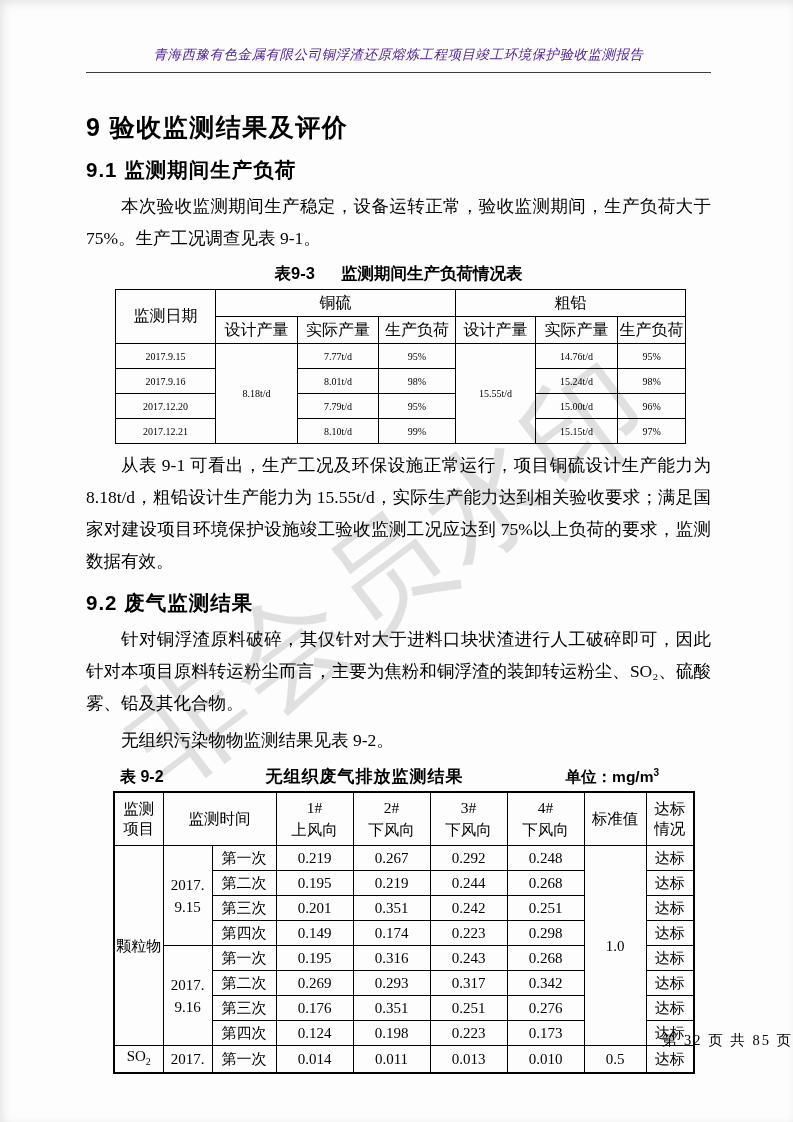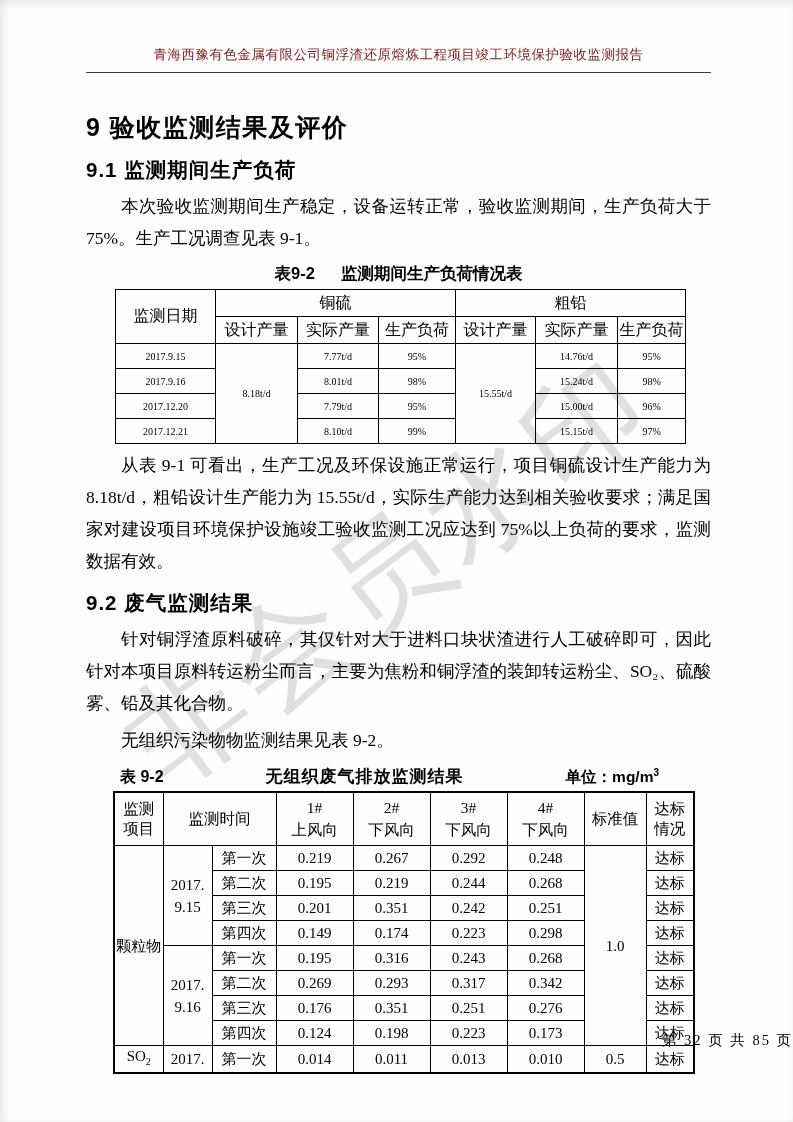--- a/index.html
+++ b/index.html
@@ -13,22 +13,22 @@
   .watermark{
     position:absolute;left:48px;top:492px;width:680px;height:160px;
     text-align:center;font-size:118px;letter-spacing:6px;line-height:160px;
     color:#e0e0e0;transform:rotate(-37deg);transform-origin:50% 50%;
     z-index:0;font-family:"Liberation Sans",sans-serif;white-space:nowrap;
     user-select:none;
   }
   
   .content{position:relative;z-index:1;padding:46px 82px 0 86px;}
   .running-header{
-    text-align:center;font-size:13.5px;
-    letter-spacing:.5px;color:#7f1d1d;
+    text-align:center;font-size:13.5px;font-style:italic;
+    letter-spacing:.5px;color:#4c1d95;
   }
   .header-rule{border:0;border-top:1.5px solid #3c3c3c;margin:8px 0 0;}
   h1.doc-h1{
     font-family:"Liberation Sans",sans-serif;font-size:25px;font-weight:bold;
     margin:38px 0 4px;letter-spacing:1.5px;
   }
   h2.doc-h2{
     font-family:"Liberation Sans",sans-serif;font-size:20.5px;font-weight:bold;
     margin:12px 0 6px;letter-spacing:1px;
   }
@@ -86,21 +86,21 @@
 
   <div class="running-header">青海西豫有色金属有限公司铜浮渣还原熔炼工程项目竣工环境保护验收监测报告</div>
   <hr class="header-rule">
 
   <h1 class="doc-h1">9 验收监测结果及评价</h1>
   <h2 class="doc-h2">9.1 监测期间生产负荷</h2>
 
   <p class="body">本次验收监测期间生产稳定，设备运转正常，验收监测期间，生产负荷大于 75%。生产工况调查见表 9-1。</p>
 
   <div class="tbl1-caption">
-    <span>表9-2</span>
+    <span>表9-3</span>
     <span>监测期间生产负荷情况表</span>
   </div>
 
   <table class="t1">
     <colgroup>
       <col style="width:100px">
         <col style="width:82px">
         <col style="width:81px">
         <col style="width:77px">
       <col style="width:80px">

